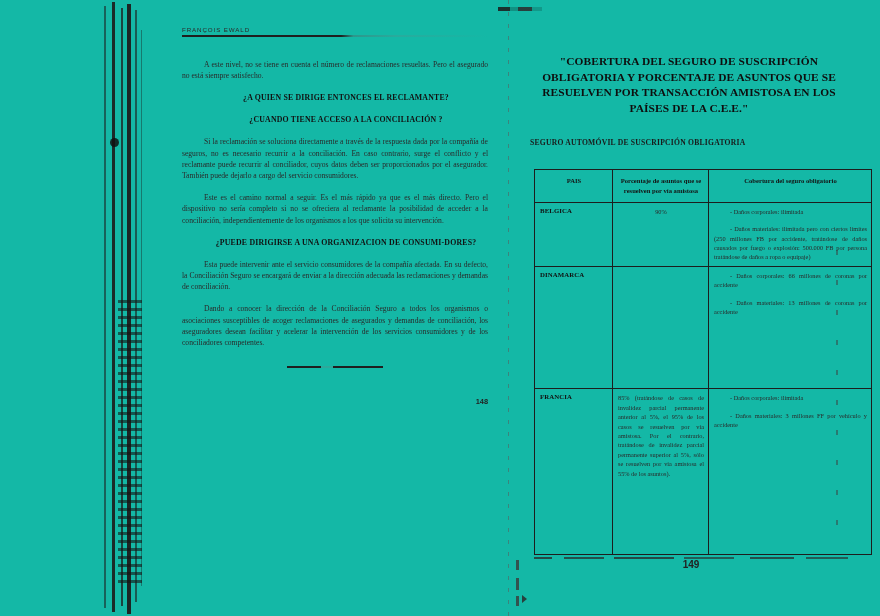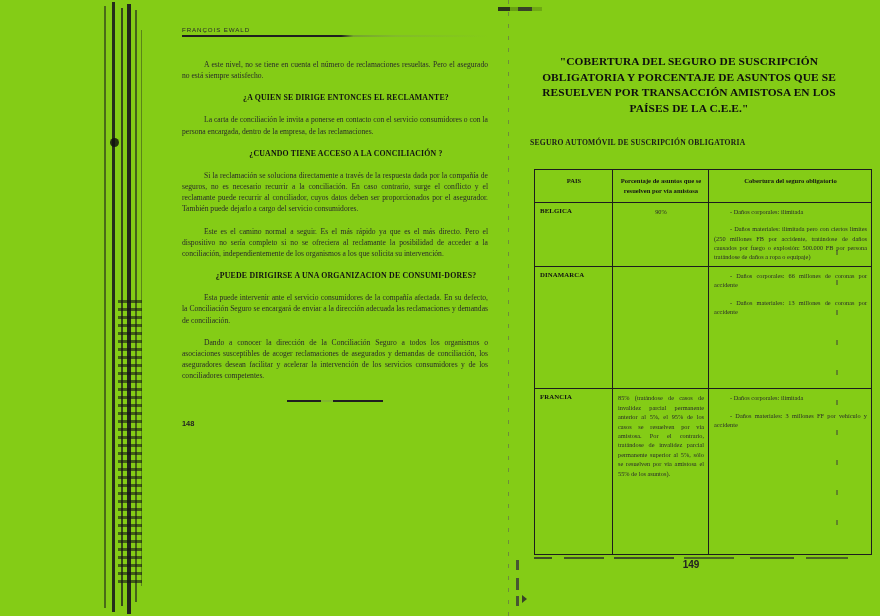--- a/index.html
+++ b/index.html
@@ -4,21 +4,21 @@
 <style>
   html, body {
     margin: 0;
     padding: 0;
     background: #ffffff;
   }
   #page {
     position: relative;
     width: 880px;
     height: 616px;
-    background: #84cc16;
+    background: #14b8a6;
     overflow: hidden;
     font-family: "Liberation Serif", serif;
     color: #1a1a1a;
   }
 
   
   .spine {
     position: absolute;
     top: 0;
     bottom: 0;
@@ -132,22 +132,22 @@
   }
   h2.sec.hang { text-indent: 22px; }
   .foot-rule {
     width: 96px;
     height: 2px;
     margin: 18px auto 0 auto;
     background: linear-gradient(to right,
       #1f1f1f 0 34px, rgba(120,120,120,.25) 34px 46px, #1f1f1f 46px 96px);
   }
   .folio {
-    margin-top: 17px;
-    text-align: left;
+    margin-top: 29px;
+    text-align: right;
     font-size: 7.4px;
     font-weight: bold;
     font-family: "Liberation Sans", sans-serif;
     color: #222;
   }
 
   
   .right-page {
     position: absolute;
     left: 530px; top: 54px;
@@ -271,21 +271,20 @@
 
   <div class="left-page">
 
     <div class="running-head">FRANÇOIS EWALD</div>
     <div class="head-rule"></div>
 
     <p class="body">A este nivel, no se tiene en cuenta el número de reclamaciones resueltas. Pero el asegurado no está siempre satisfecho.</p>
 
     <h2 class="sec">¿A QUIEN SE DIRIGE ENTONCES EL RECLAMANTE?</h2>
 
-    <p class="body">La carta de conciliación le invita a ponerse en contacto con el servicio consumidores o con la persona encargada, dentro de la empresa, de las reclamaciones.</p>
 
     <h2 class="sec">¿CUANDO TIENE ACCESO A LA CONCILIACIÓN ?</h2>
 
     <p class="body">Si la reclamación se soluciona directamente a través de la respuesta dada por la compañía de seguros, no es necesario recurrir a la conciliación. En caso contrario, surge el conflicto y el reclamante puede recurrir al conciliador, cuyos datos deben ser proporcionados por el asegurador. También puede dejarlo a cargo del servicio consumidores.</p>
     <p class="body">Este es el camino normal a seguir. Es el más rápido ya que es el más directo. Pero el dispositivo no sería completo si no se ofreciera al reclamante la posibilidad de acceder a la conciliación, independientemente de los organismos a los que solicita su intervención.</p>
 
     <h2 class="sec hang">¿PUEDE DIRIGIRSE A UNA ORGANIZACION DE CONSUMI-DORES?</h2>
 
     <p class="body">Esta puede intervenir ante el servicio consumidores de la compañía afectada. En su defecto, la Conciliación Seguro se encargará de enviar a la dirección adecuada las reclamaciones y demandas de conciliación.</p>
 

